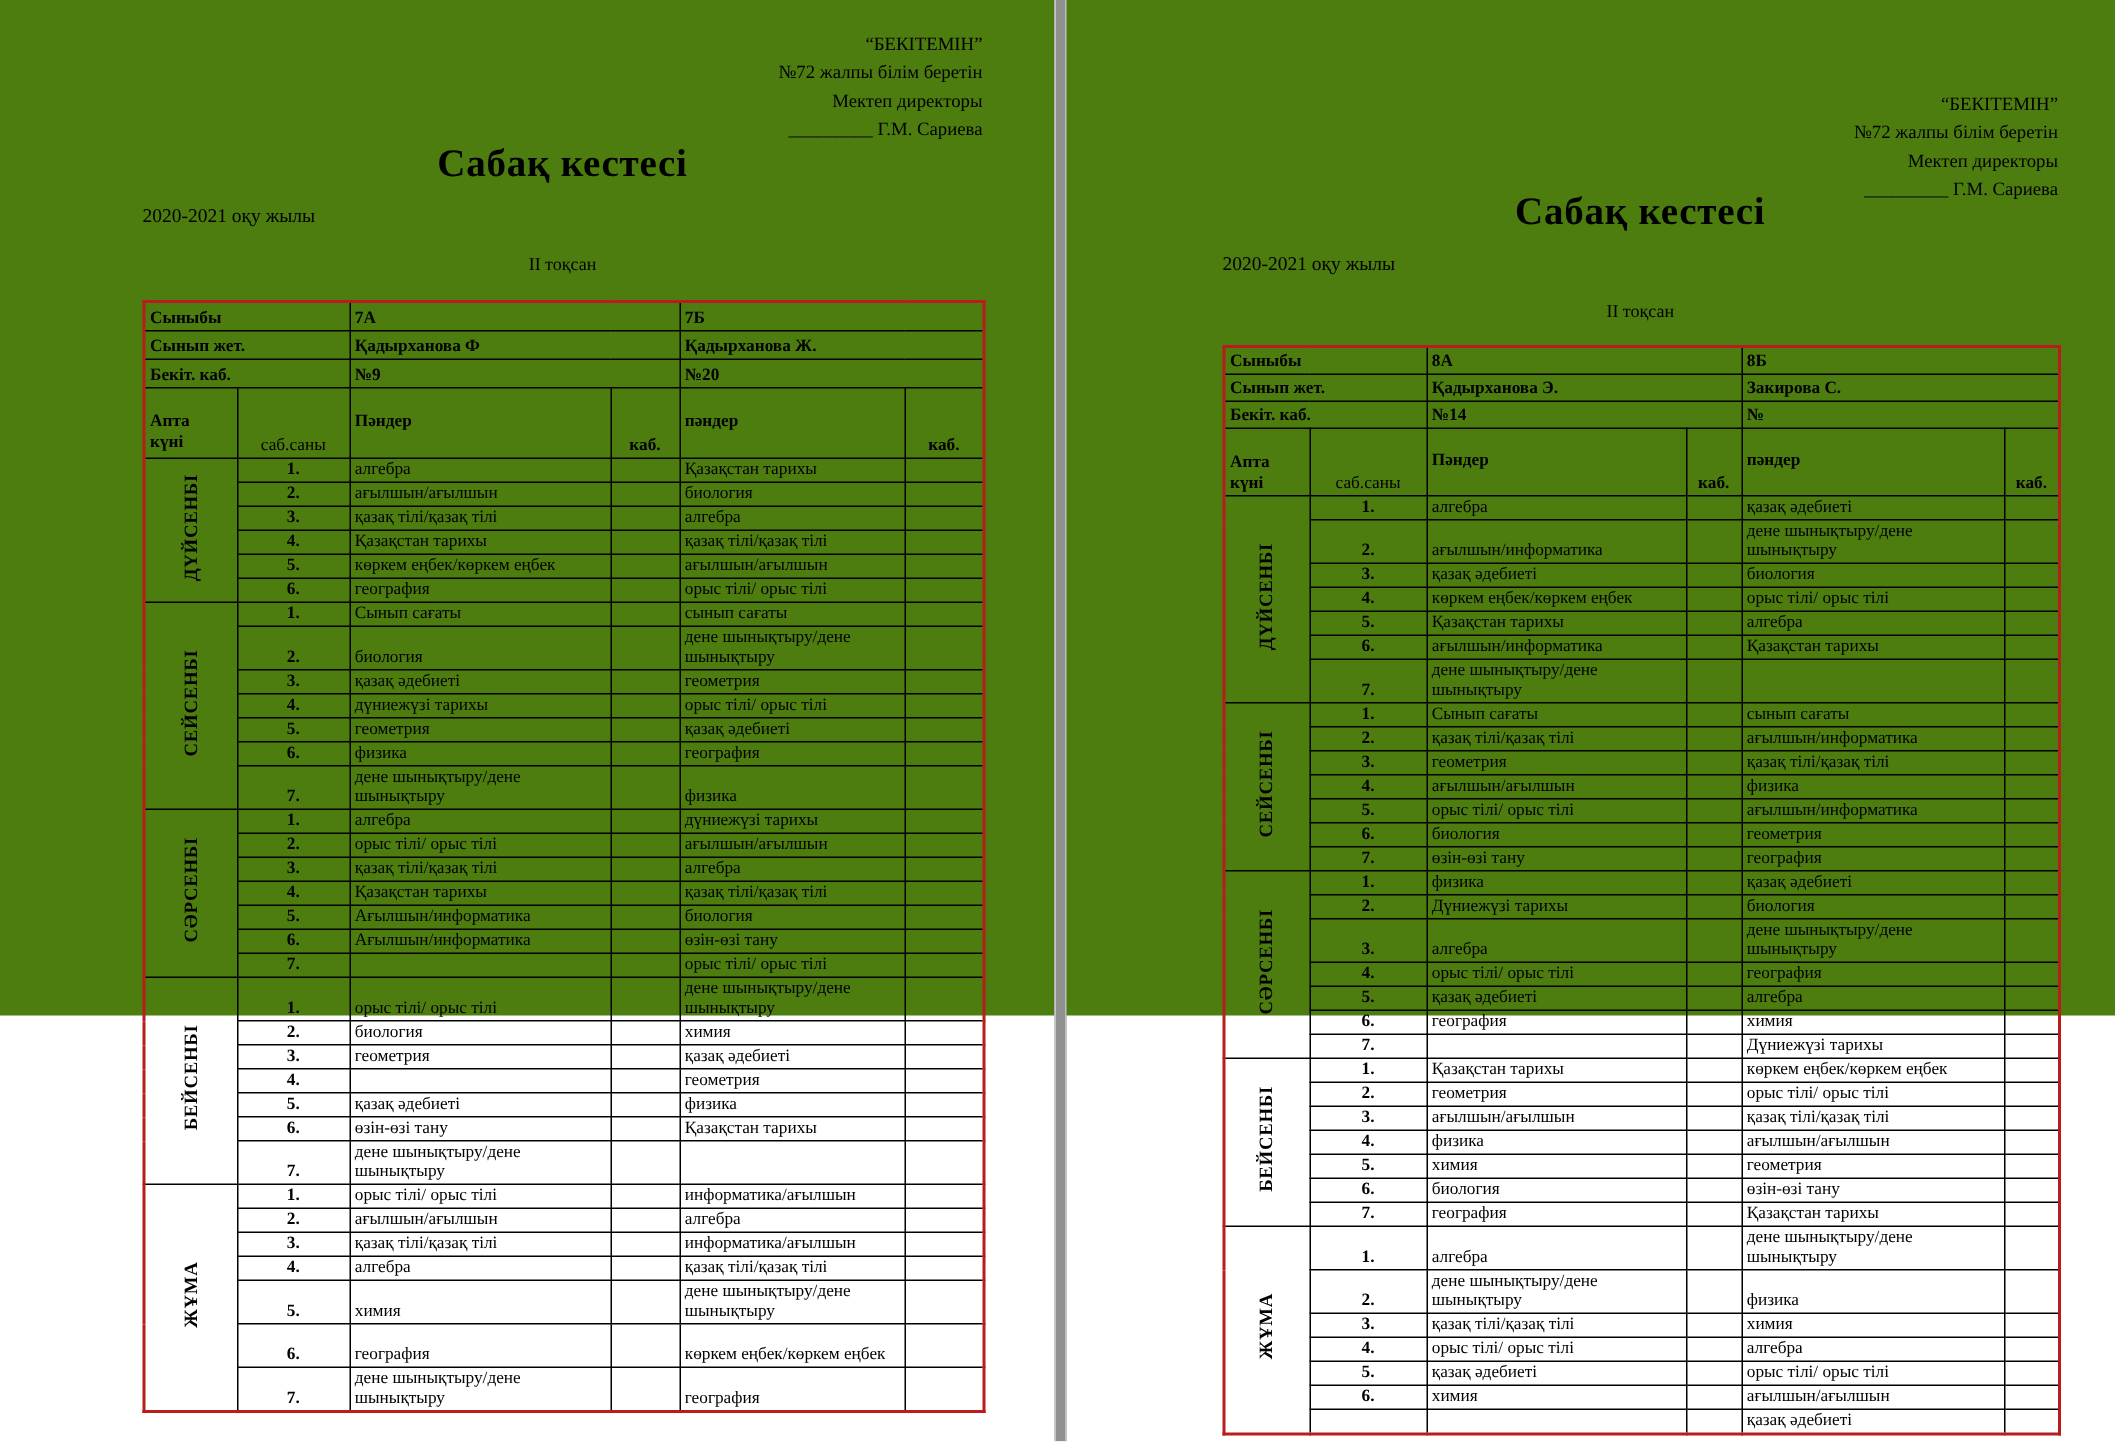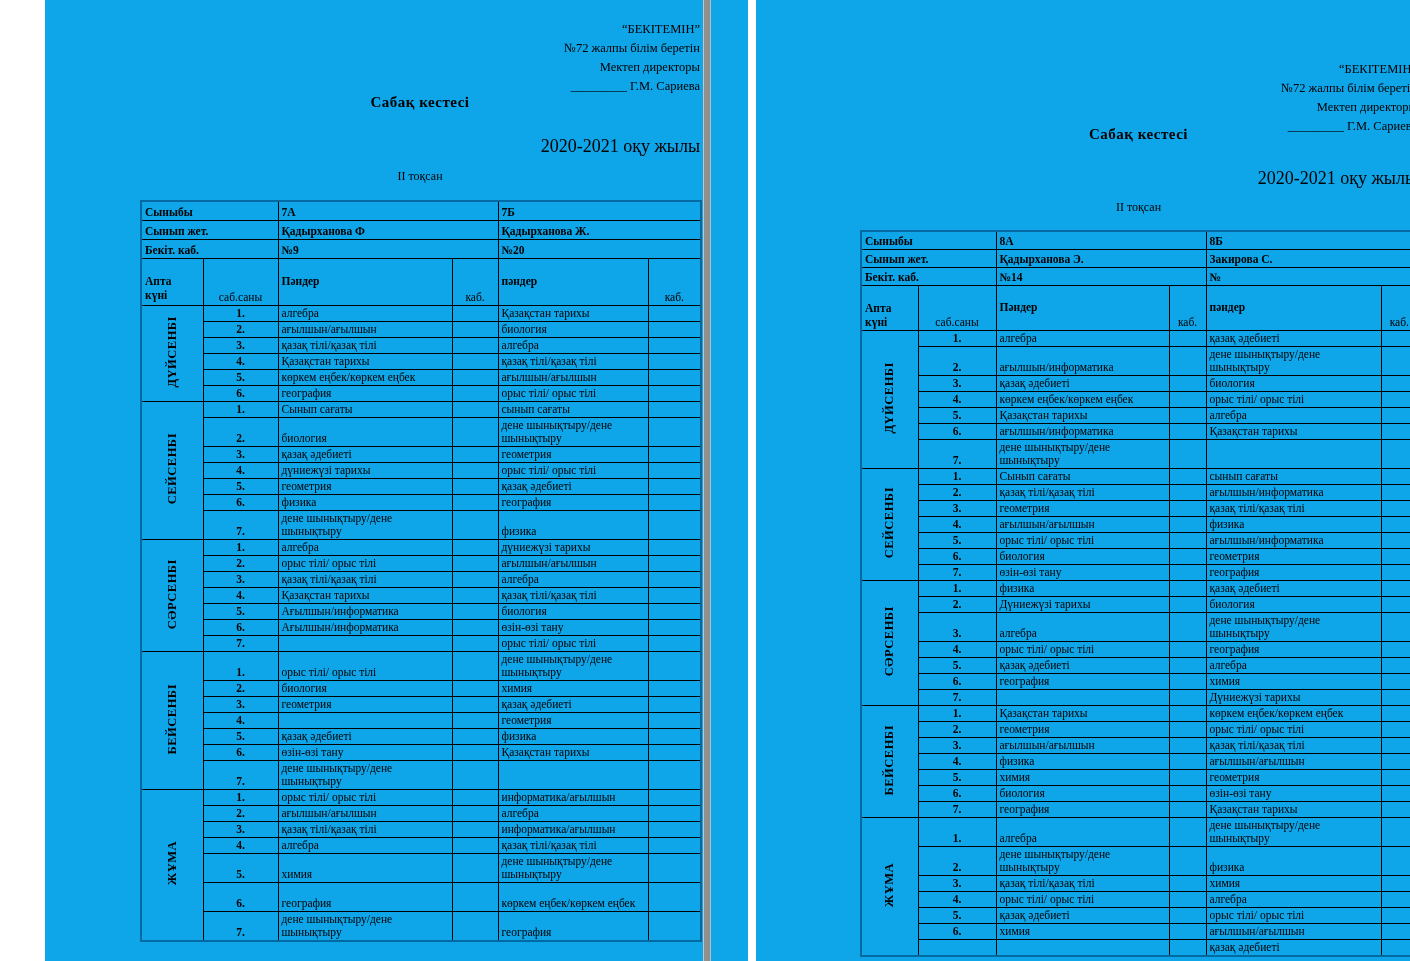--- a/index.html
+++ b/index.html
@@ -1,53 +1,53 @@
 <!DOCTYPE html>
 <html><head>
 <meta charset="utf-8">
 <style>
   html,body { margin:0; padding:0; background:#ffffff; }
   .stage {
     position:relative; width:1410px; height:961px; overflow:hidden;
     background:#ffffff; font-family:"Liberation Serif", serif; color:#000;
   }
-  .page { position:absolute; top:0; height:961px; background:#0ea5e9;margin-left:45px; }
+  .page { position:absolute; top:0; height:677px; background:#4d7c0f; }
   .page-left  { left:0;   width:703px; }
   .page-right { left:711px; width:699px; }
   .divider {
     position:absolute; top:0; left:703px; width:8px; height:961px;
     background:#909090; border-left:1px solid #c6c6c6; border-right:1px solid #bdbdbd;
     box-sizing:border-box;
   }
   .approval { position:absolute; text-align:right; font-size:12.5px; line-height:19px; white-space:nowrap; }
-  .doc-title { position:absolute; text-align:center; font-weight:bold; font-size:15px; letter-spacing:0.5px; }
-  .doc-sub  { position:absolute; text-align:right; font-size:18px; }
+  .doc-title { position:absolute; text-align:center; font-weight:bold; font-size:26px; letter-spacing:0.5px; }
+  .doc-sub  { position:absolute; text-align:left; font-size:13px; }
   .doc-term { position:absolute; text-align:center; font-size:12px; }
 
   table.sched {
     position:absolute; border-collapse:collapse; table-layout:fixed;
-    border:2px solid #0369a1;
+    border:2px solid #b91c1c;
   }
   .sched td {
     border:1px solid #000; font-size:11.5px; line-height:13px;
     padding:0 3px 1px 3px; vertical-align:bottom; overflow:hidden;
   }
   .sched tr.hr  td { height:17px; }
   .sched tr.hc  td { height:30px; }
   .page-right .sched tr.hr td { height:16px; }
   .page-right .sched tr.hc td { height:26px; }
   .sched tr.r    { height:16px; }
   .sched tr.tall { height:29px; }
 
   td.info-label { font-weight:bold; }
   td.info-val   { font-weight:bold; }
   td.h-day  { font-weight:bold; vertical-align:top; white-space:pre-line; line-height:14px; padding-top:15px; }
   td.h-num  { font-weight:normal; vertical-align:bottom;text-align:center; }
   td.h-subj { font-weight:bold; vertical-align:middle; }
-  td.h-kab  { font-weight:normal; text-align:center; vertical-align:bottom; }
+  td.h-kab  { font-weight:bold; text-align:center; vertical-align:bottom; }
   td.num-cell { font-weight:bold; text-align:center; }
   td.day-cell { text-align:center; vertical-align:middle; padding:0; }
   .day-label {
     display:inline-block; writing-mode:vertical-rl; transform:rotate(180deg);
     font-weight:bold; font-size:12.5px; letter-spacing:0.5px; white-space:nowrap;
   }
 </style>
 </head>
 <body>
 

